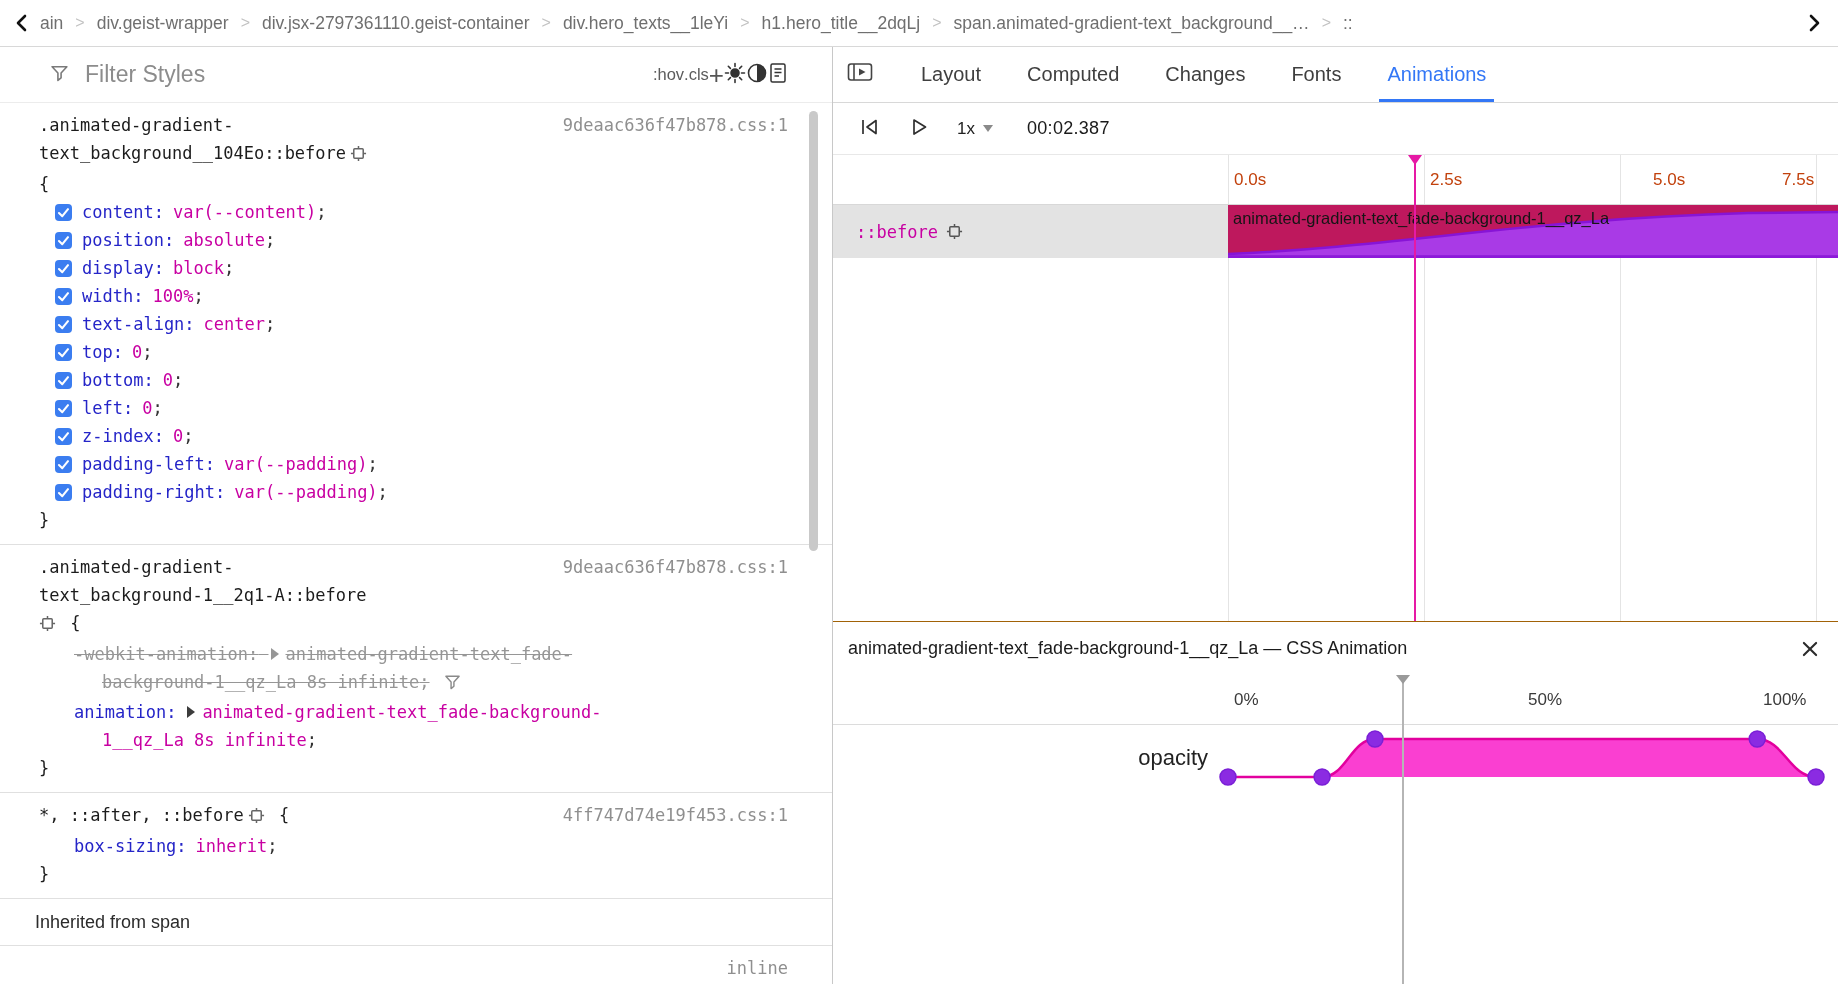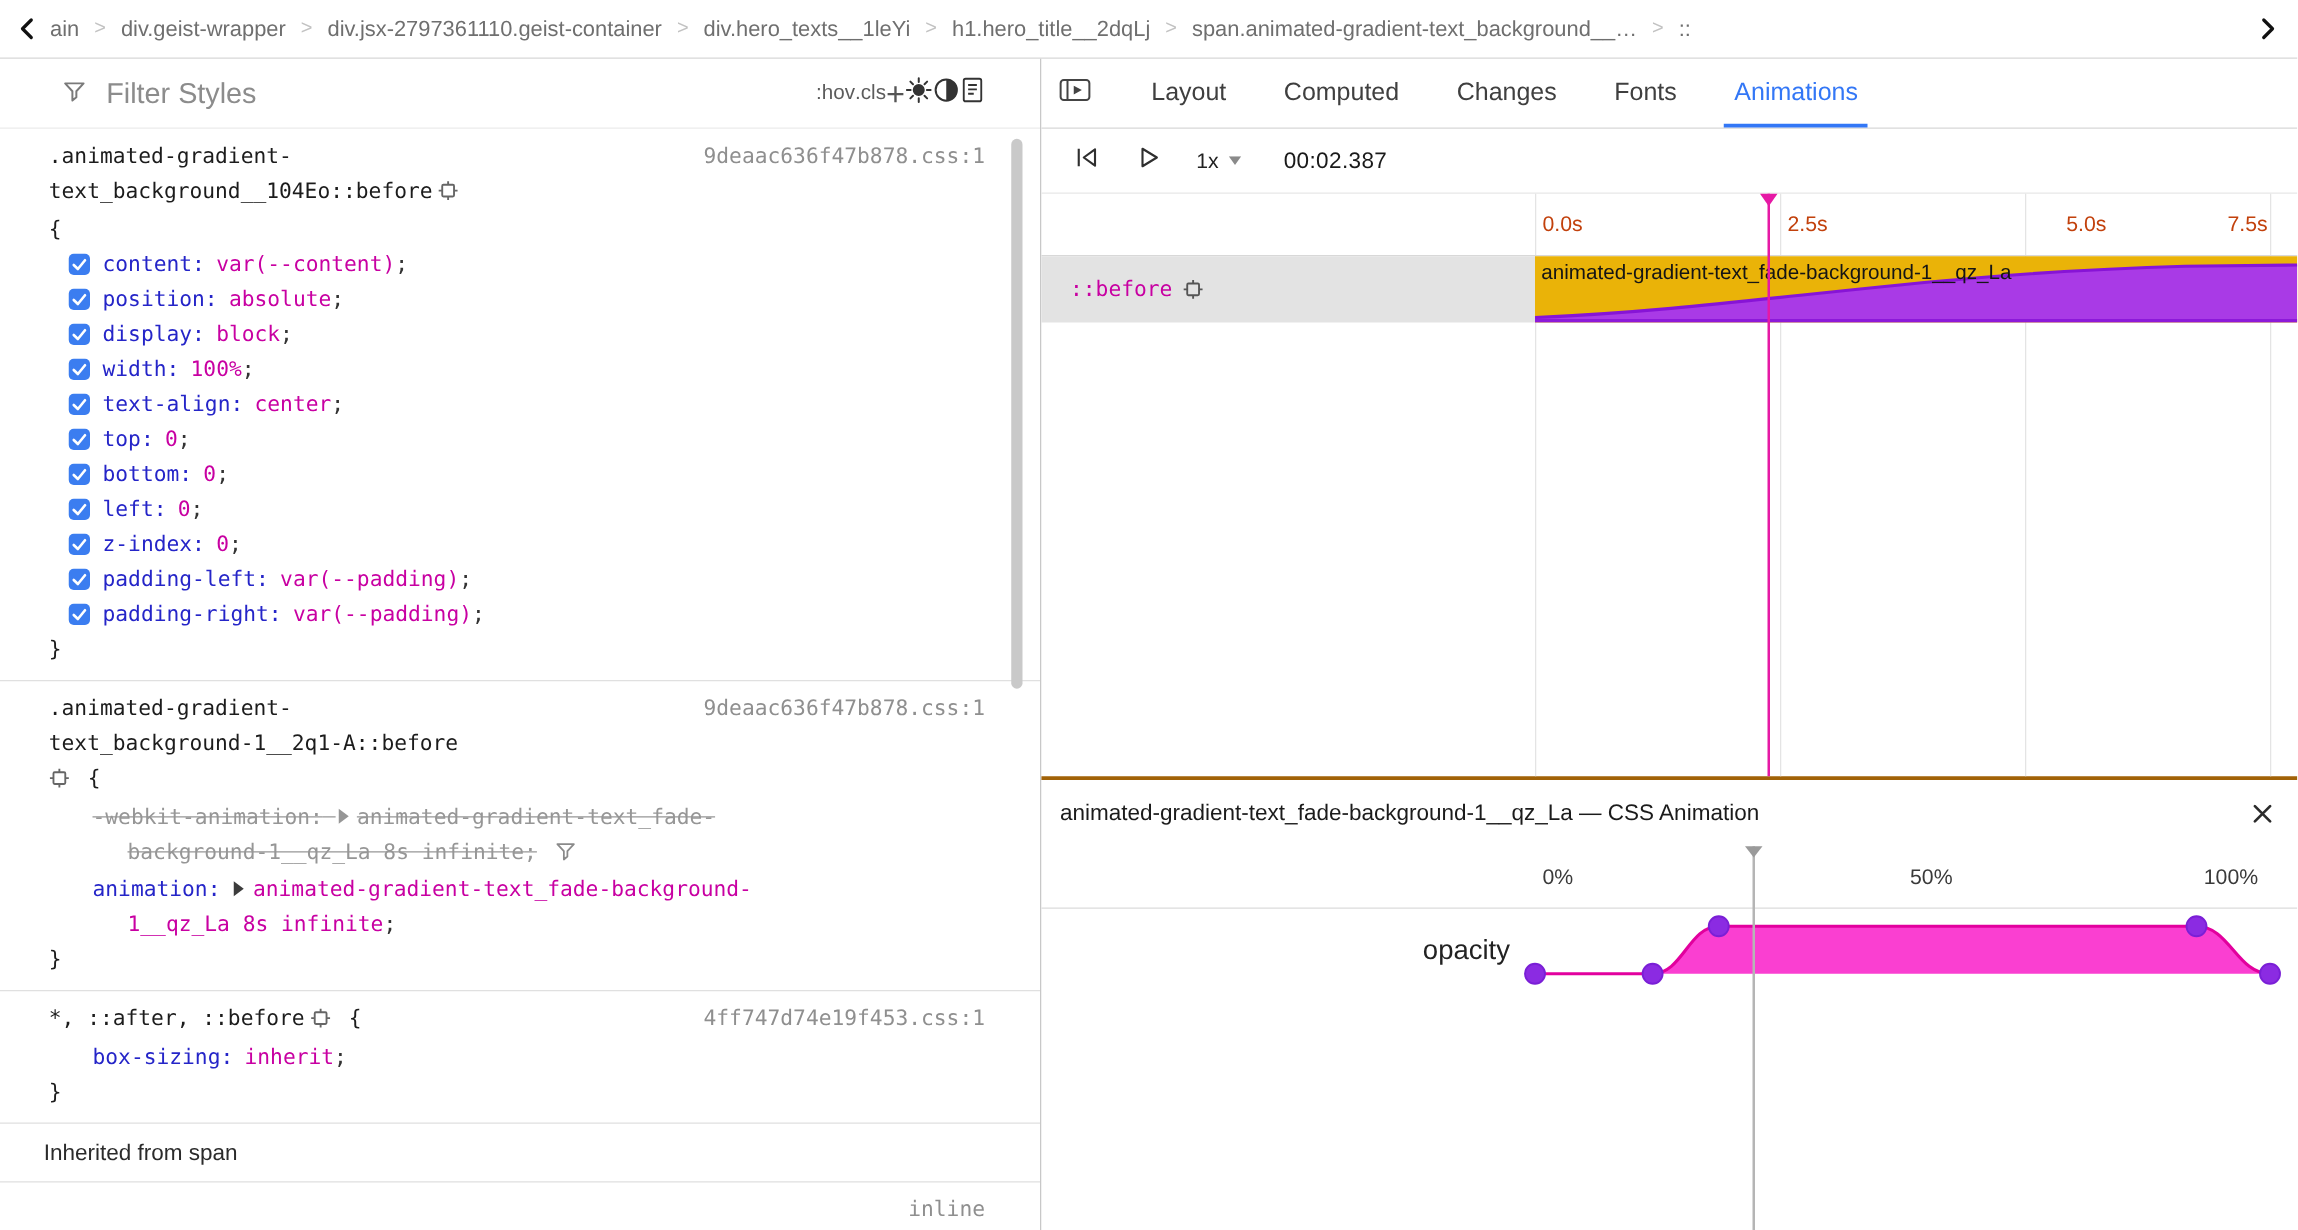--- a/index.html
+++ b/index.html
@@ -78,29 +78,29 @@
 
   .timeline-area{ position:relative; height:466px; }
   .gridline{ position:absolute; top:0; bottom:0; width:1px; background:#e4e4e4; z-index:1; }
   .g1{ left:395px; } .g2{ left:591px; } .g3{ left:787px; } .g4{ left:983px; }
   .ruler{ position:relative; height:50px; border-bottom:1px solid #d8d8d8; z-index:2; }
   .ruler-label{ position:absolute; top:15px; font-size:17px; color:#c2410c; }
   .track-row{ position:relative; z-index:2; display:flex; height:53px; }
   .track-head{ width:395px; background:#e3e3e3; display:flex; align-items:center; gap:8px;
     padding-left:23px; font-size:17px; }
   .track-pseudo{ color:var(--code-magenta); }
-  .track-bar-cell{ flex:1; position:relative; background:#eab308; }
+  .track-bar-cell{ flex:1; position:relative; background:#be185d; }
   .anim-bar-svg{ position:absolute; left:0; bottom:0; width:100%; height:50px; }
   .bar-label{ position:absolute; left:5px; top:4px; font-size:16.5px; color:#151515; white-space:nowrap; }
   .playhead{ position:absolute; left:581px; top:0; bottom:0; width:2px; background:var(--playhead); z-index:8; }
   .playhead .ph-tri{ position:absolute; top:0; left:-6px; width:0; height:0;
     border-left:7px solid transparent; border-right:7px solid transparent;
     border-top:10px solid var(--playhead); }
 
-  .detail{ position:relative; height:363px; border-top:3px solid #a16207; }
+  .detail{ position:relative; height:363px; border-top:1px solid #a16207; }
   .detail-header{ height:53px; display:flex; align-items:center; padding:0 18px 0 15px; }
   .detail-title{ font-size:18px; color:#1b1b1b; }
   .close-btn{ margin-left:auto; display:flex; align-items:center; cursor:default; }
   .percent-ruler{ position:relative; height:50px; border-bottom:1px solid #dcdcdc; }
   .percent-label{ position:absolute; top:15px; font-size:17px; color:#3a3a3a; }
   .opacity-row{ position:relative; height:66px; }
   .opacity-label{ position:absolute; left:0; width:375px; text-align:right; line-height:66px;
     font-size:22px; color:#222; }
   .kf-svg{ position:absolute; left:395px; top:7px; width:588px; height:52px; overflow:visible; }
   .kf-path{ fill:var(--kf-fill); stroke:var(--kf-stroke); stroke-width:2.5; }

